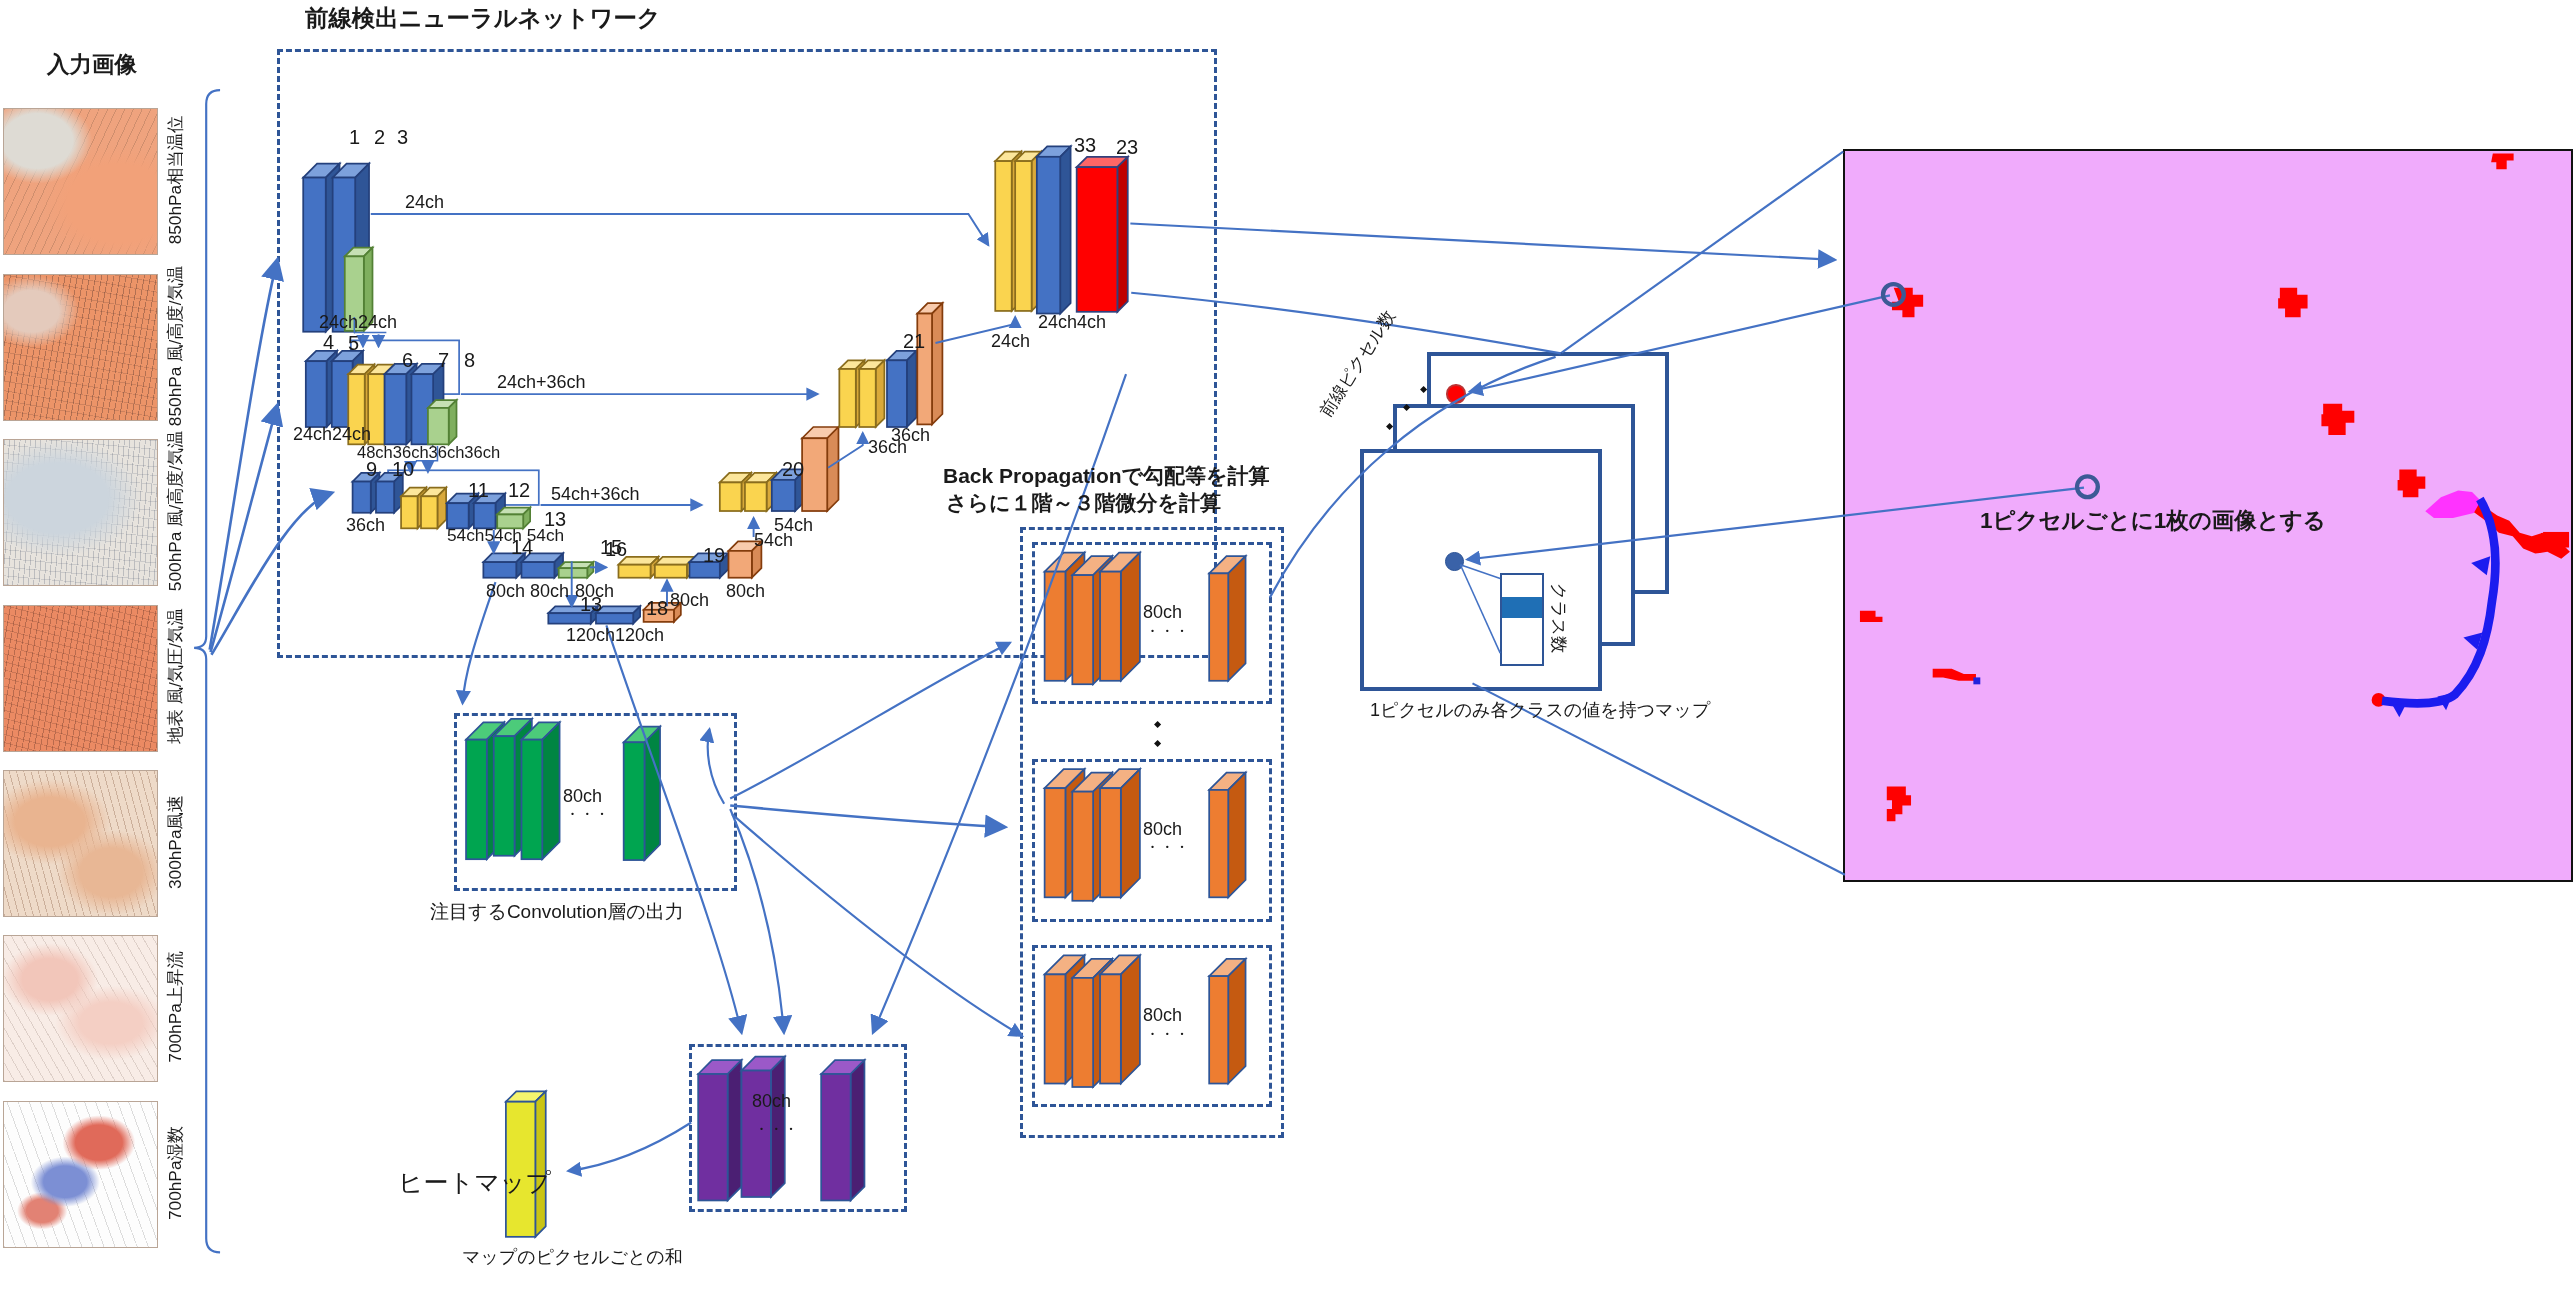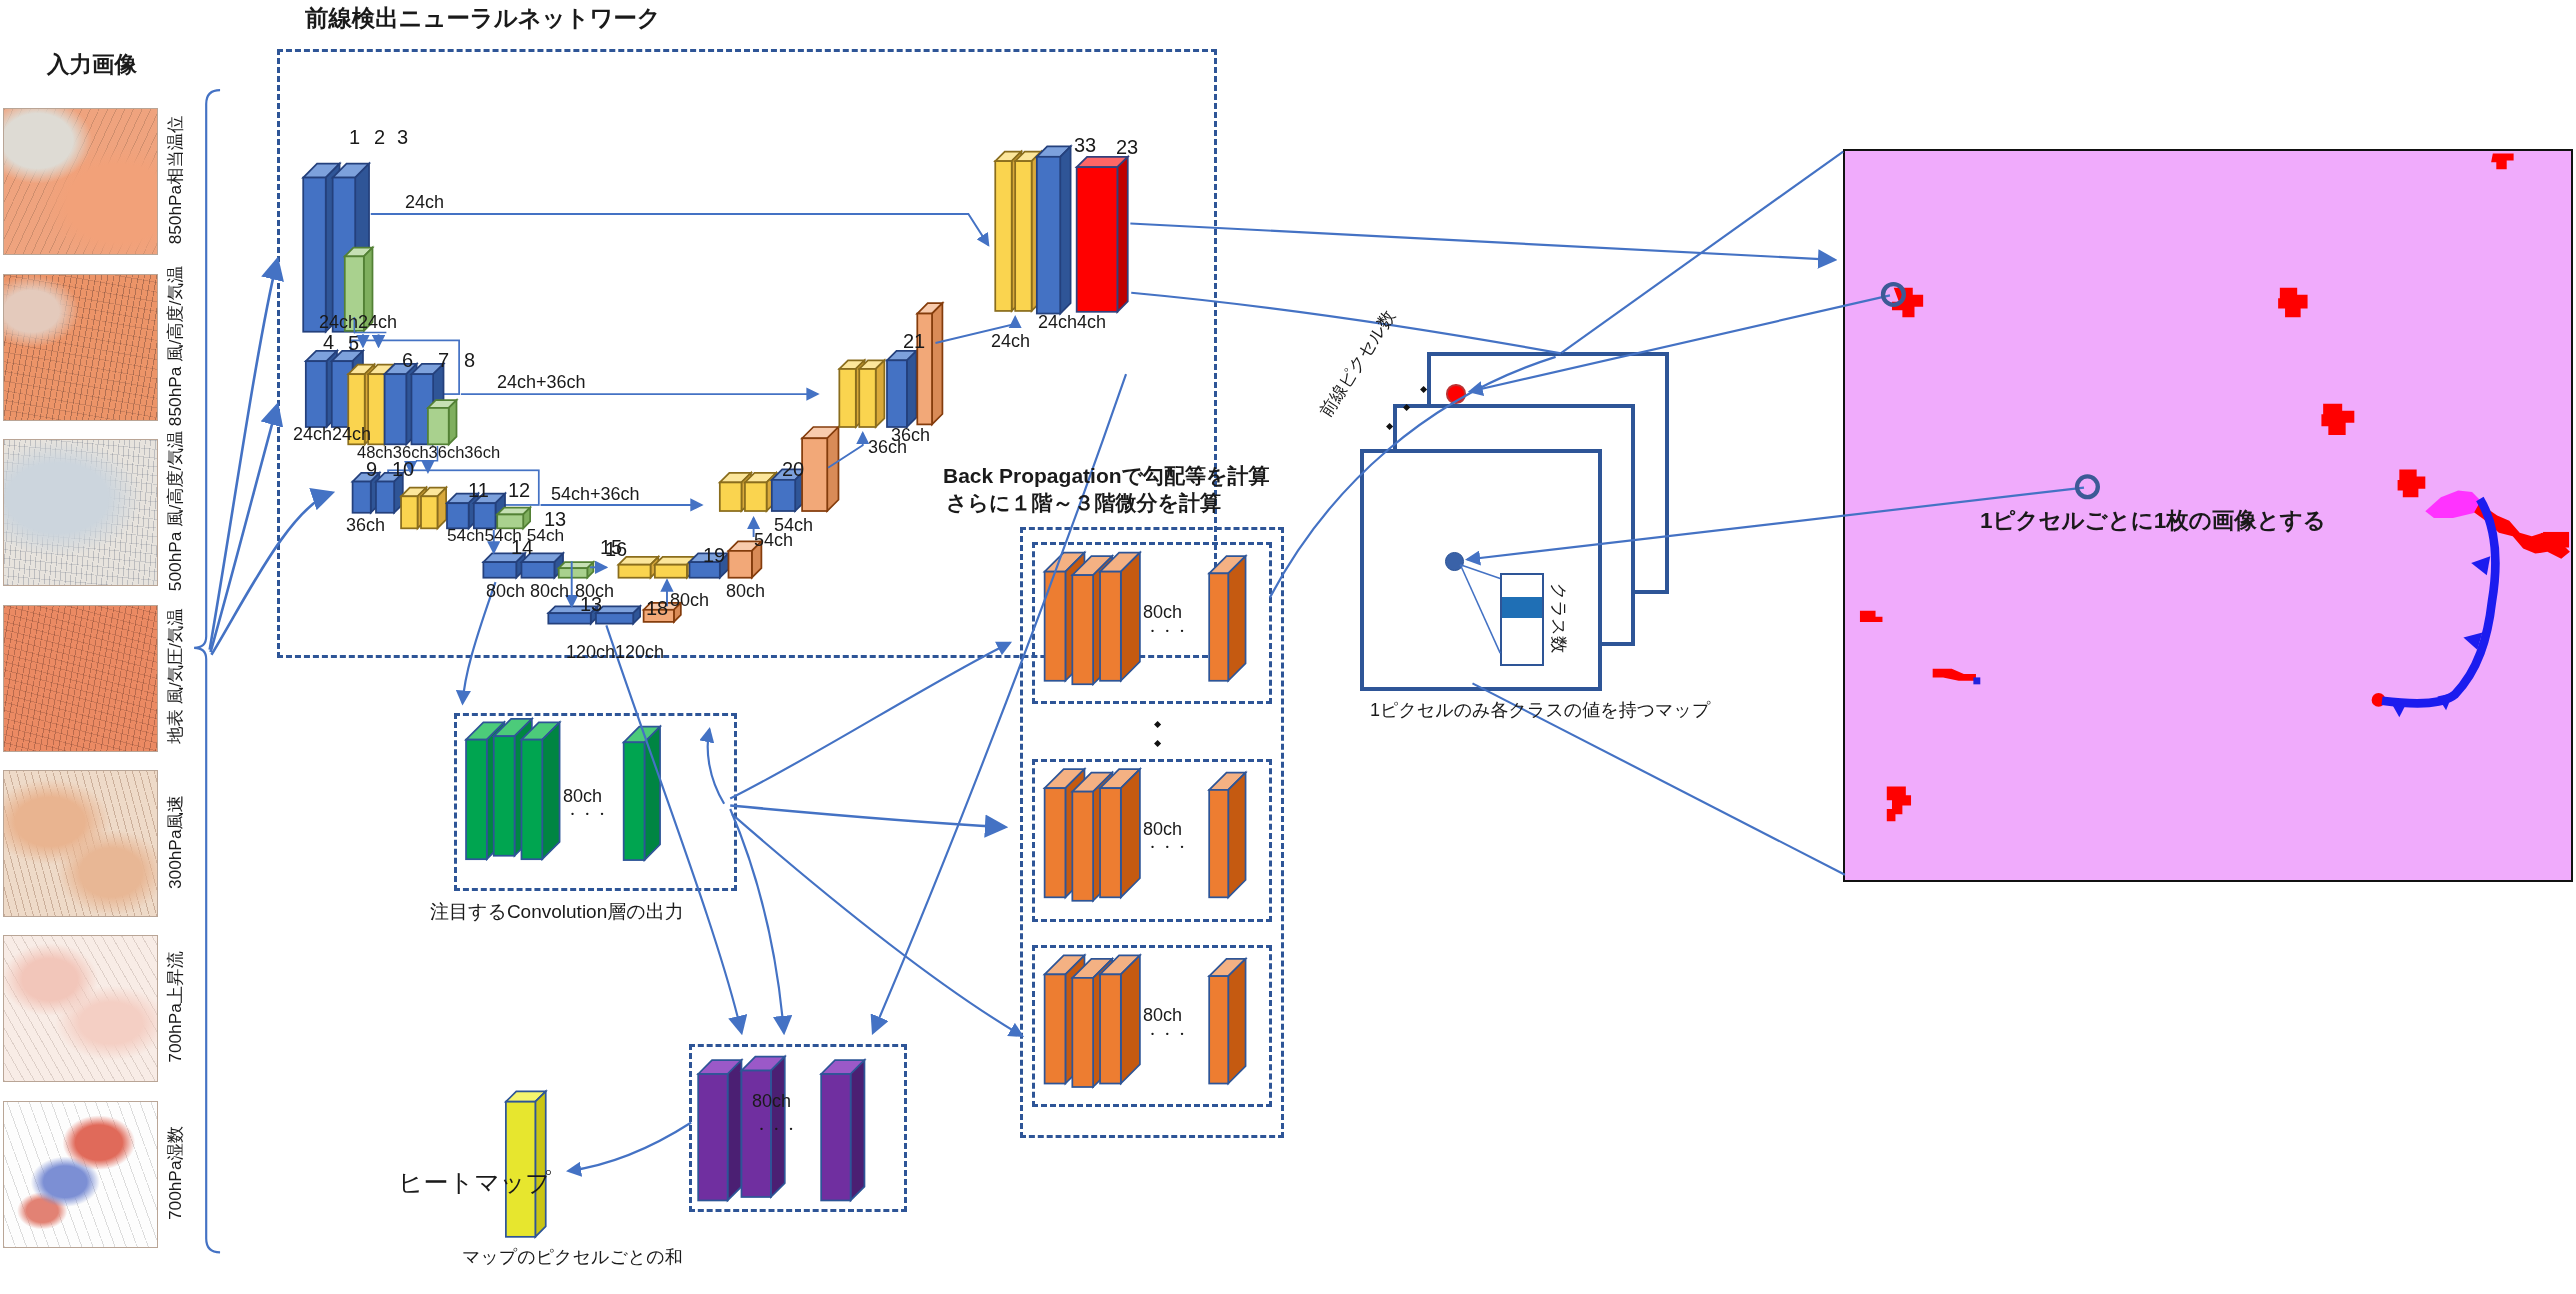--- a/index.html
+++ b/index.html
@@ -509,21 +509,21 @@
       <div class="lbl" style="left: 544px; top: 479px; font-size: 20px; margin-top: 29px;">13</div>
       <div class="lbl" style="left: 346px; top: 515px; font-size: 18px;">36ch</div>
       <div class="lbl" style="left: 447px; top: 526px; font-size: 17.3px;">54ch54ch 54ch</div>
       <div class="lbl" style="left: 551px; top: 484px; font-size: 18px;">54ch+36ch</div>
       <div class="lbl" style="left: 511px; top: 536px; font-size: 20px;">14</div>
       <div class="lbl" style="left: 560px; top: 536px; font-size: 20px; margin-left: 40px;">15</div>
       <div class="lbl" style="left: 605px; top: 538px; font-size: 20px;">16</div>
       <div class="lbl" style="left: 486px; top: 581px; font-size: 18px;">80ch 80ch</div>
       <div class="lbl" style="left: 575px; top: 581px; font-size: 18px;">80ch</div>
       <div class="lbl" style="left: 580px; top: 593px; font-size: 20px;">13</div>
-      <div class="lbl" style="left: 566px; top: 642px; font-size: 18px;">120ch120ch</div>
+      <div class="lbl" style="left: 566px; top: 625px; font-size: 18px;">120ch120ch</div>
       <div class="lbl" style="left: 646px; top: 597px; font-size: 20px;">18</div>
       <div class="lbl" style="left: 670px; top: 590px; font-size: 18px;">80ch</div>
       <div class="lbl" style="left: 703px; top: 544px; font-size: 20px;">19</div>
       <div class="lbl" style="left: 726px; top: 581px; font-size: 18px;">80ch</div>
       <div class="lbl" style="left: 774px; top: 515px; font-size: 18px;">54ch</div>
       <div class="lbl" style="left: 754px; top: 530px; font-size: 18px;">54ch</div>
       <div class="lbl" style="left: 782px; top: 458px; font-size: 20px;">20</div>
       <div class="lbl" style="left: 891px; top: 425px; font-size: 18px;">36ch</div>
       <div class="lbl" style="left: 868px; top: 437px; font-size: 18px;">36ch</div>
       <div class="lbl" style="left: 903px; top: 330px; font-size: 20px;">21</div>

